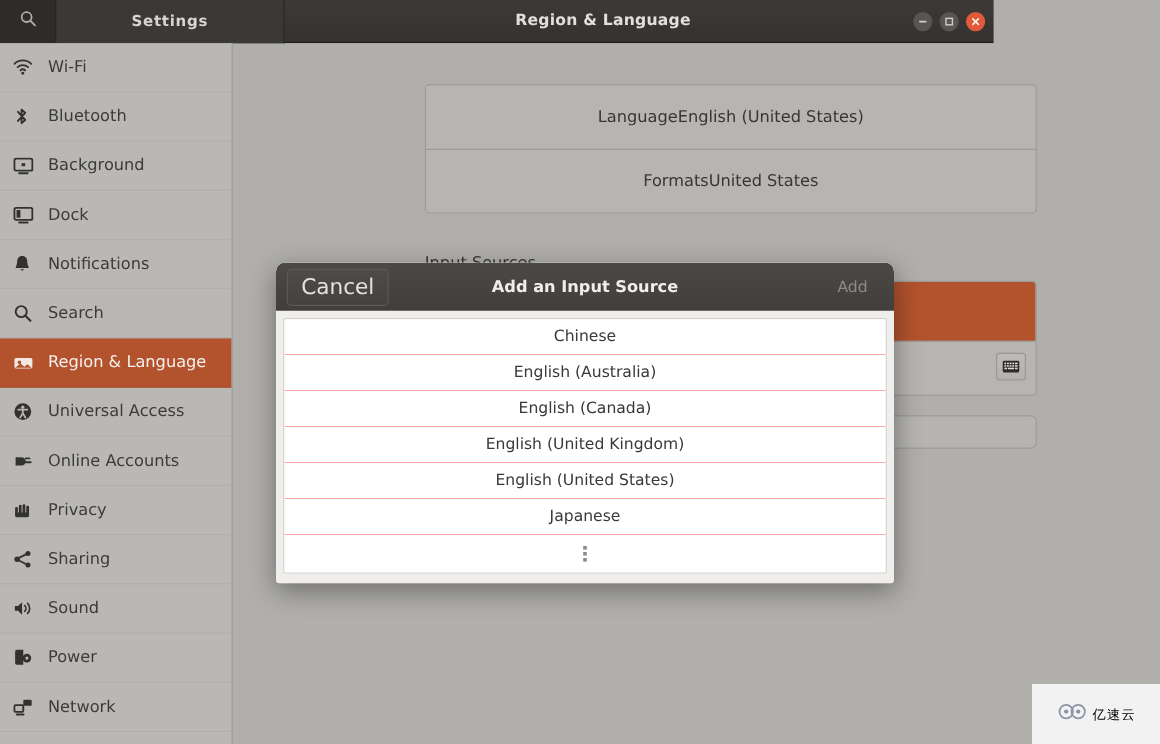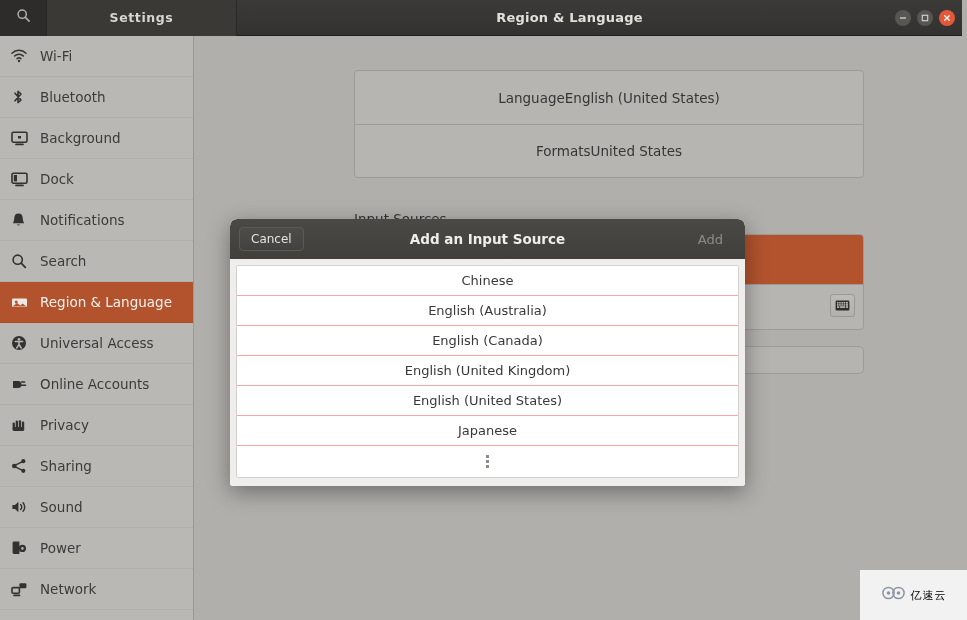--- a/index.html
+++ b/index.html
@@ -11,21 +11,21 @@
   }
   #app {
     position: relative;
     width: 967px; height: 620px;
     background: #b0afac;
   }
 
   
   .titlebar {
     position: absolute; top: 0; left: 0;
-    width: 962px; height: 36px;
+    width: 828px; height: 36px;
     background: linear-gradient(#3b3a37, #333230);
     border-bottom: 1px solid #1f1e1c;
     display: flex; align-items: center;
   }
   .tb-search {
     width: 47px; height: 36px;
     background: #2d2c2a;
     border-right: 1px solid #272624;
     display: flex; align-items: center; justify-content: center;
   }
@@ -156,21 +156,21 @@
   .dlg-head {
     height: 40px;
     background: linear-gradient(#4a4946, #403f3c);
     display: flex; align-items: center;
     position: relative;
     border-radius: 7px 7px 0 0;
   }
   .dlg-cancel {
     margin-left: 9px;
     padding: 4px 11px;
-    font-size: 12px; color: #e4e2de;
+    font-size: 18px; color: #e4e2de;
     border: 1px solid #5b5a56;
     border-radius: 4px;
     background: linear-gradient(#4d4c49, #434240);
     text-align: center;
   }
   .dlg-title {
     position: absolute; left: 0; right: 0;
     text-align: center;
     font-size: 13.5px; font-weight: bold; color: #f0eeea;
     pointer-events: none;

